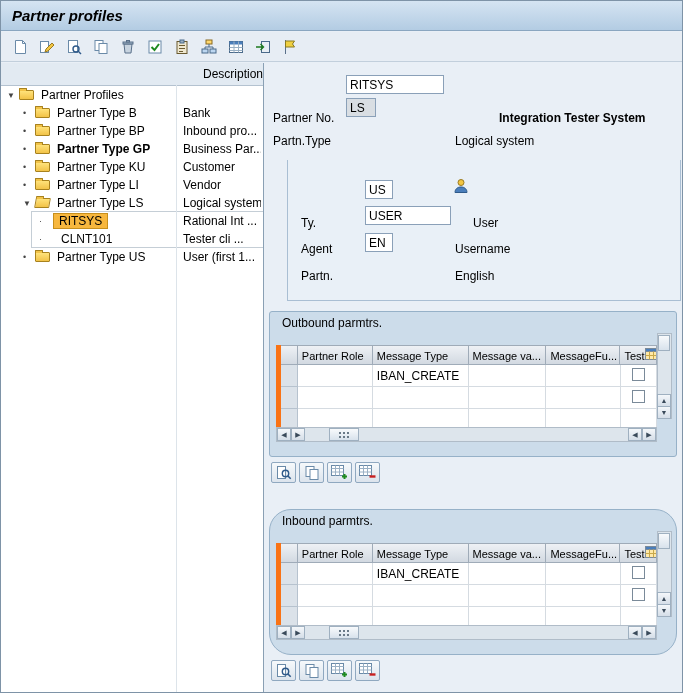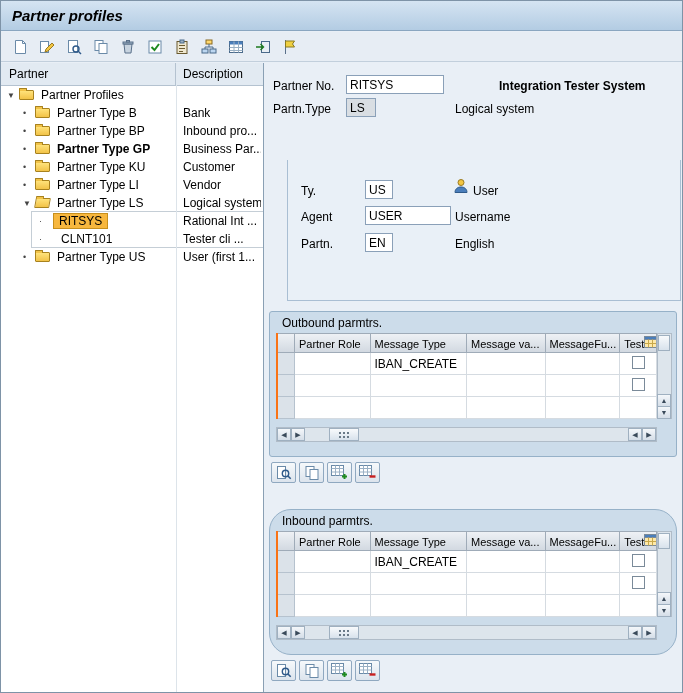--- a/index.html
+++ b/index.html
@@ -11,56 +11,56 @@
   .titlebar .title{font-size:15px;font-weight:bold;font-style:italic;}
 
   
   .toolbar{position:absolute;left:0;top:31px;width:100%;height:30px;background:#e7edf4;border-bottom:1px solid #c2cfdc;display:flex;align-items:center;gap:7px;padding-left:9px;box-sizing:border-box;}
   .tbtn{width:20px;height:20px;display:flex;align-items:center;justify-content:center;cursor:pointer;}
 
   
   .tree-panel{position:absolute;left:0;top:62px;width:263px;bottom:0;background:#fff;border-right:1px solid #8aa0b4;box-sizing:border-box;}
   .tree-header{height:22px;background:#e2eaf2;border-bottom:1px solid #b4c2d0;display:flex;}
   .tree-header .col1{width:175px;padding:4px 0 0 8px;border-right:1px solid #b4c2d0;box-sizing:border-box;}
-  .tree-header .col2{flex:1;padding:4px 0 0 7px;}
+  .tree-header .col2{flex:1;padding:4px 0 0 7px;text-align:right;}
   .tree-divider{position:absolute;left:175px;top:22px;bottom:0;width:1px;background:#dde4ea;}
   .tree-body{position:relative;}
   .tree-row{height:18px;position:relative;cursor:default;}
   .marker{position:absolute;top:4px;font-size:9px;color:#444;}
   .marker.exp{font-size:8px;top:5px;}
   .folder{position:absolute;top:4px;width:15px;height:10px;background:linear-gradient(#ffe27a,#f2c348);border:1px solid #a8821e;border-radius:1px;box-sizing:border-box;}
   .folder:before{content:"";position:absolute;top:-3px;left:-1px;width:6px;height:2px;background:#f2c348;border:1px solid #a8821e;border-bottom:none;border-radius:1px 1px 0 0;}
   .folder.open{transform:skewX(-10deg);}
   .tlabel{position:absolute;top:2px;white-space:nowrap;}
   .tlabel.selected{background:#f7b73e;border:1px solid #c78f1c;padding:0 5px;top:1px;}
   .tdesc{position:absolute;left:182px;top:2px;white-space:nowrap;max-width:78px;overflow:hidden;}
   .subbox{position:absolute;left:30px;right:0;height:37px;border:1px solid #c5ced6;border-right:none;background:#fff;box-sizing:border-box;}
 
   
   .detail-panel{position:absolute;left:264px;top:62px;right:0;bottom:0;background:#e9eff6;}
-  .lbl{position:absolute;white-space:nowrap;}
+  .lbl{position:absolute;white-space:nowrap;margin-top:32px;}
   .field{position:absolute;height:19px;border:1px solid #8aa0b8;background:#fff;font:12px "Liberation Sans",sans-serif;padding:0 3px;box-sizing:border-box;}
   .field.gray{background:#d9dee3;}
 
   
   .tabstrip{position:absolute;left:22px;top:74px;width:394px;height:24px;display:flex;align-items:flex-end;border-bottom:1px solid #8fa8c0;box-sizing:border-box;}
   .tab{border:1px solid #8fa8c0;border-radius:3px 3px 0 0;background:#cfdeec;padding:4px 9px 3px;position:relative;top:1px;margin-right:1px;white-space:nowrap;overflow:hidden;cursor:pointer;font-size:12px;}
   .tab.active{background:#e9f0f7;border-bottom-color:#e9f0f7;}
   .tabnav{margin-left:auto;display:flex;gap:1px;position:relative;top:-3px;}
   .navbtn{width:17px;height:17px;border:1px solid #8fa8c0;background:linear-gradient(#f5f8fb,#dbe4ee);font-size:8px;display:flex;align-items:center;justify-content:center;color:#3a4a5a;cursor:pointer;box-sizing:border-box;}
   .tabpanel{position:absolute;left:22px;top:97px;width:394px;height:141px;background:#e9f0f7;border:1px solid #a9bed3;border-top:none;box-sizing:border-box;}
   .user-icon{position:absolute;width:16px;height:16px;}
 
   
   .groupbox{position:absolute;left:4px;width:408px;height:146px;background:#ccdcea;border:1px solid #96b1c8;border-radius:3px;box-sizing:border-box;}
   .groupbox.ob{top:248px;}
   .groupbox.ib{top:446px;border-radius:22px;}
   .groupbox-title{padding:4px 0 0 12px;}
   .tablectrl{position:absolute;left:6px;top:21px;width:396px;height:112px;}
-  .grid{position:absolute;left:0;top:0;width:381px;border-left:2px solid #f97316;box-sizing:border-box;}
+  .grid{position:absolute;left:0;top:12px;width:381px;border-left:5px solid #f97316;box-sizing:border-box;}
   .grid-header{display:flex;height:20px;}
   .hcell{background:linear-gradient(#eef1f5,#d2d9e1);border:1px solid #9fabb8;border-left:none;font-size:11px;padding:4px 0 0 4px;overflow:hidden;white-space:nowrap;box-sizing:border-box;display:flex;}
   .hcell .hicon{margin-left:auto;margin-top:-2px;}
   .grid-row{display:flex;height:22px;background:#fff;}
   .cell{border-right:1px solid #d5dbe1;border-bottom:1px solid #d5dbe1;font-size:12px;padding:4px 0 0 4px;overflow:hidden;white-space:nowrap;box-sizing:border-box;}
   .selcell{background:#dbe2e9;border:1px solid #b6c2ce;border-top:none;border-left:none;}
   .testcell{display:flex;justify-content:center;padding:3px 0 0 0;}
   .cbx{width:13px;height:13px;background:#fff;border:1px solid #7a8a99;box-sizing:border-box;}
 
   .sbtn{background:linear-gradient(#f4f7fa,#d5dee8);border:1px solid #9fb0c0;color:#3a4a5a;text-align:center;font-size:7px;line-height:12px;width:14px;height:13px;box-sizing:border-box;cursor:pointer;}
@@ -157,21 +157,20 @@
       <div class="tbtn">
         <svg width="16" height="16">
           <path d="M3.5 1v14" stroke="#5a708a"></path>
           <path d="M3.5 2h9l-2 3 2 3h-9z" fill="#f0d040" stroke="#8a7a20"></path>
         </svg>
       </div>
     </div>
 
   <div class="tree-panel">
     <div class="tree-header">
-      <span class="col1">Partner</span>
       <span class="col2">Description</span>
     </div>
     <div class="subbox" style="top:148px;"></div>
     <div class="tree-body">
         <div class="tree-row">
           <span class="marker exp" style="left: 6px;">▼</span>
           <span class="folder" style="left: 18px;"></span>
           <span class="tlabel" style="left: 40px;">Partner Profiles</span>
         </div>
         <div class="tree-row">

